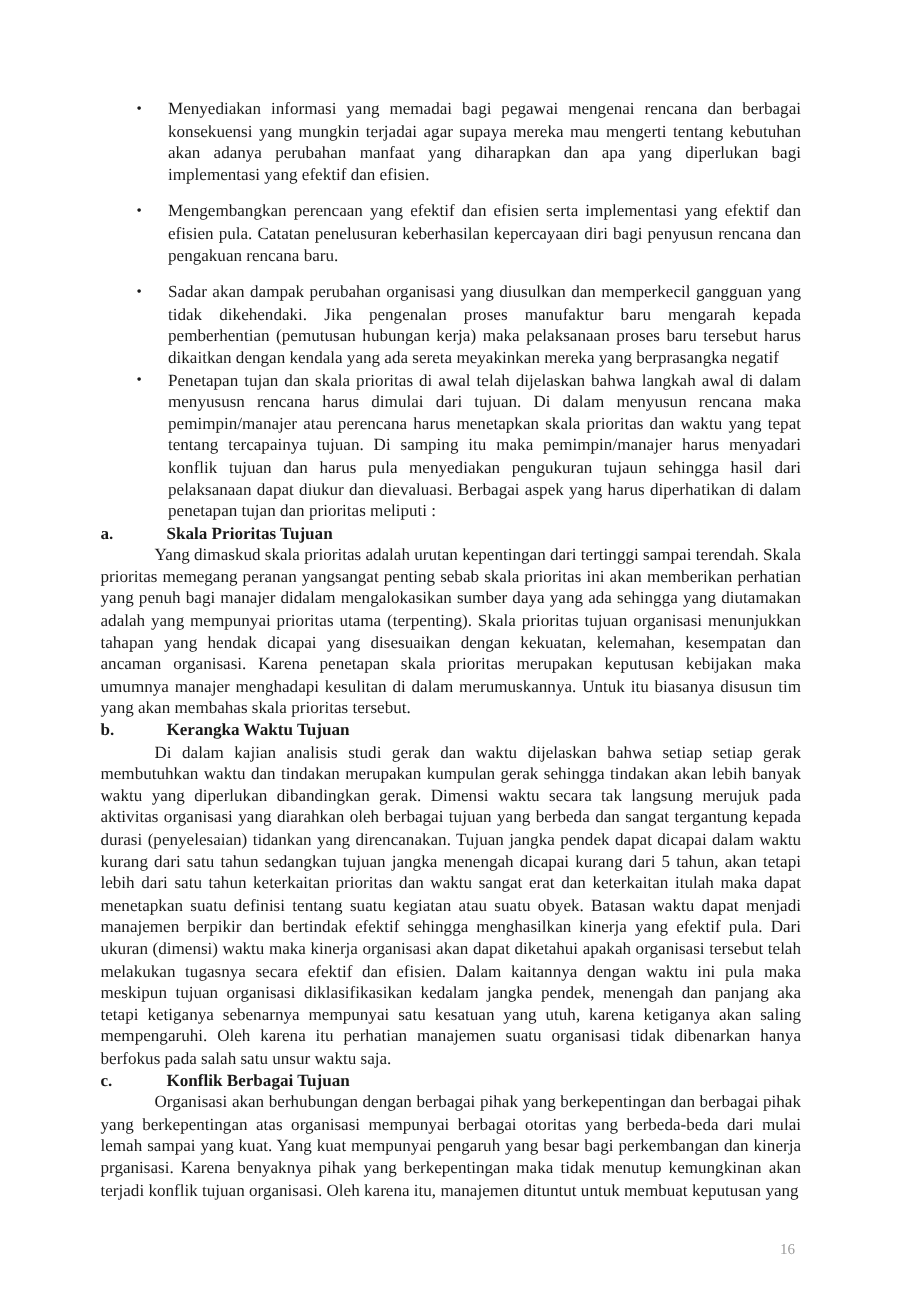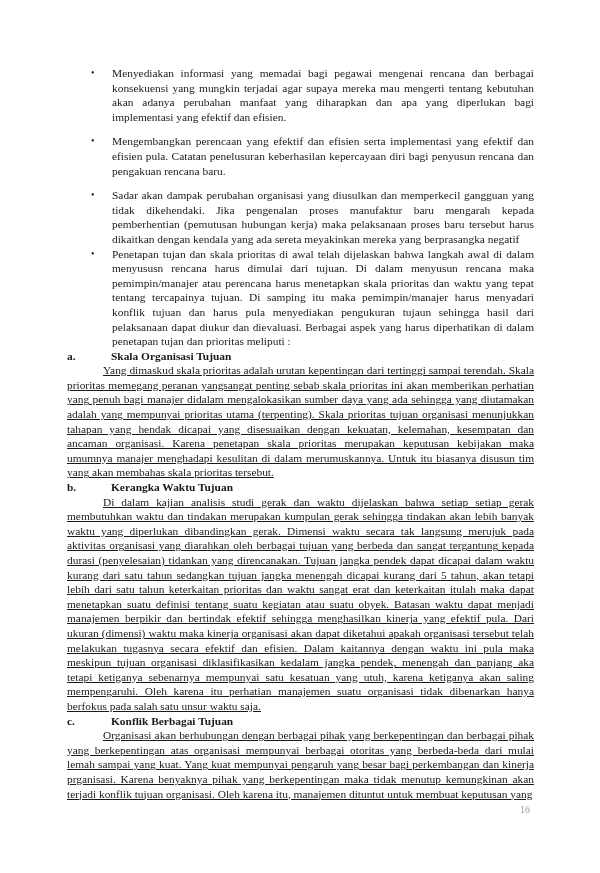--- a/index.html
+++ b/index.html
@@ -16,23 +16,23 @@
   ul.bullets { list-style: none; margin: 0; padding: 0; }
   ul.bullets li { position: relative; padding-left: 45px; margin: 0; }
   ul.bullets li.gap { margin-bottom: 10px; }
   ul.bullets li .bullet {
     position: absolute; left: 24px; top: 0; font-size: 10px;
   }
   .heading {
     display: flex; font-weight: bold; margin: 0; height: 14.6px;
   }
   .heading .letter { width: 44px; }
-  p.para { margin: 0; text-indent: 36px; text-decoration: underline; }
+  p.para { margin: 0; text-indent: 36px; }
   .pagenum {
-    position: absolute; left: 520px; top: 804px; font-size: 10px; color: #9a9a9a;
+    position: absolute; left: 520px; top: 828px; font-size: 10px; color: #9a9a9a;
   }
 </style>
 </head>
 <body>
 
 <div class="page">
   <div class="content">
     <ul class="bullets">
       <li class="gap">
         <span class="bullet">•</span>
@@ -47,21 +47,21 @@
         <span>Sadar akan dampak perubahan organisasi yang diusulkan dan memperkecil gangguan yang tidak dikehendaki. Jika pengenalan proses manufaktur baru mengarah kepada pemberhentian (pemutusan hubungan kerja) maka pelaksanaan proses baru tersebut harus dikaitkan dengan kendala yang ada sereta meyakinkan mereka yang berprasangka negatif</span>
       </li>
       <li>
         <span class="bullet">•</span>
         <span>Penetapan tujan dan skala prioritas di awal telah dijelaskan bahwa langkah awal di dalam menyususn rencana harus dimulai dari tujuan. Di dalam menyusun rencana maka pemimpin/manajer atau perencana harus menetapkan skala prioritas dan waktu yang tepat tentang tercapainya tujuan. Di samping itu maka pemimpin/manajer harus menyadari konflik tujuan dan harus pula menyediakan pengukuran tujaun sehingga hasil dari pelaksanaan dapat diukur dan dievaluasi. Berbagai aspek yang harus diperhatikan di dalam penetapan tujan dan prioritas meliputi :</span>
       </li>
     </ul>
 
     <div class="heading">
       <span class="letter">a.</span>
-      <span>Skala Organisasi Tujuan</span>
+      <span>Skala Prioritas Tujuan</span>
     </div>
     <p class="para">Yang dimaskud skala prioritas adalah urutan kepentingan dari tertinggi sampai terendah. Skala prioritas memegang peranan yangsangat penting sebab skala prioritas ini akan memberikan perhatian yang penuh bagi manajer didalam mengalokasikan sumber daya yang ada sehingga yang diutamakan adalah yang mempunyai prioritas utama (terpenting). Skala prioritas tujuan organisasi menunjukkan tahapan yang hendak dicapai yang disesuaikan dengan kekuatan, kelemahan, kesempatan dan ancaman organisasi. Karena penetapan skala prioritas merupakan keputusan kebijakan maka umumnya manajer menghadapi kesulitan di dalam merumuskannya. Untuk itu biasanya disusun tim yang akan membahas skala prioritas tersebut.</p>
 
     <div class="heading">
       <span class="letter">b.</span>
       <span>Kerangka Waktu Tujuan</span>
     </div>
     <p class="para">Di dalam kajian analisis studi gerak dan waktu dijelaskan bahwa setiap setiap gerak membutuhkan waktu dan tindakan merupakan kumpulan gerak sehingga tindakan akan lebih banyak waktu yang diperlukan dibandingkan gerak. Dimensi waktu secara tak langsung merujuk pada aktivitas organisasi yang diarahkan oleh berbagai tujuan yang berbeda dan sangat tergantung kepada durasi (penyelesaian) tidankan yang direncanakan. Tujuan jangka pendek dapat dicapai dalam waktu kurang dari satu tahun sedangkan tujuan jangka menengah dicapai kurang dari 5 tahun, akan tetapi lebih dari satu tahun keterkaitan prioritas dan waktu sangat erat dan keterkaitan itulah maka dapat menetapkan suatu definisi tentang suatu kegiatan atau suatu obyek. Batasan waktu dapat menjadi manajemen berpikir dan bertindak efektif sehingga menghasilkan kinerja yang efektif pula. Dari ukuran (dimensi) waktu maka kinerja organisasi akan dapat diketahui apakah organisasi tersebut telah melakukan tugasnya secara efektif dan efisien. Dalam kaitannya dengan waktu ini pula maka meskipun tujuan organisasi diklasifikasikan kedalam jangka pendek, menengah dan panjang aka tetapi ketiganya sebenarnya mempunyai satu kesatuan yang utuh, karena ketiganya akan saling mempengaruhi. Oleh karena itu perhatian manajemen suatu organisasi tidak dibenarkan hanya berfokus pada salah satu unsur waktu saja.</p>
 
     <div class="heading">

